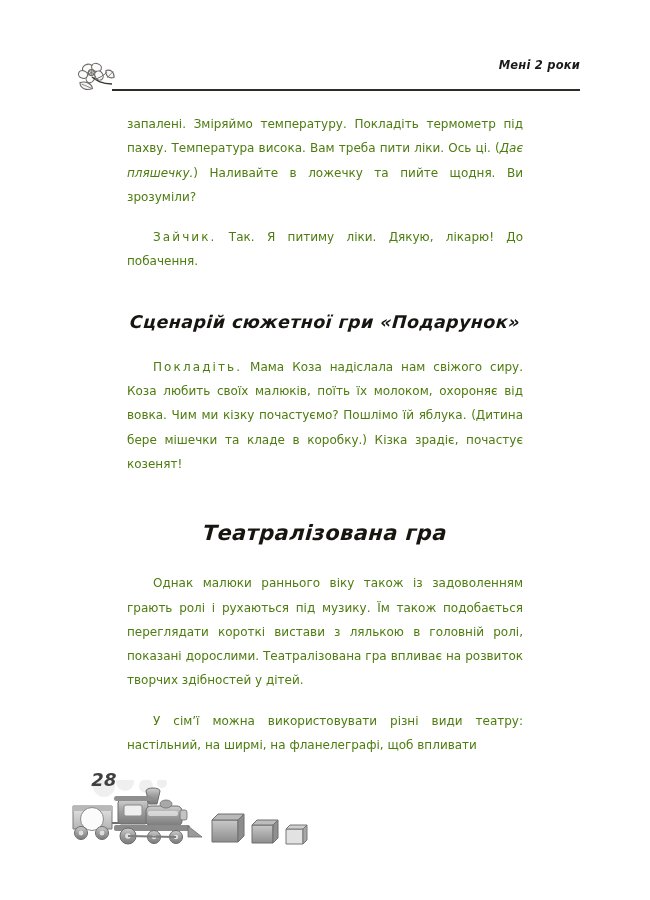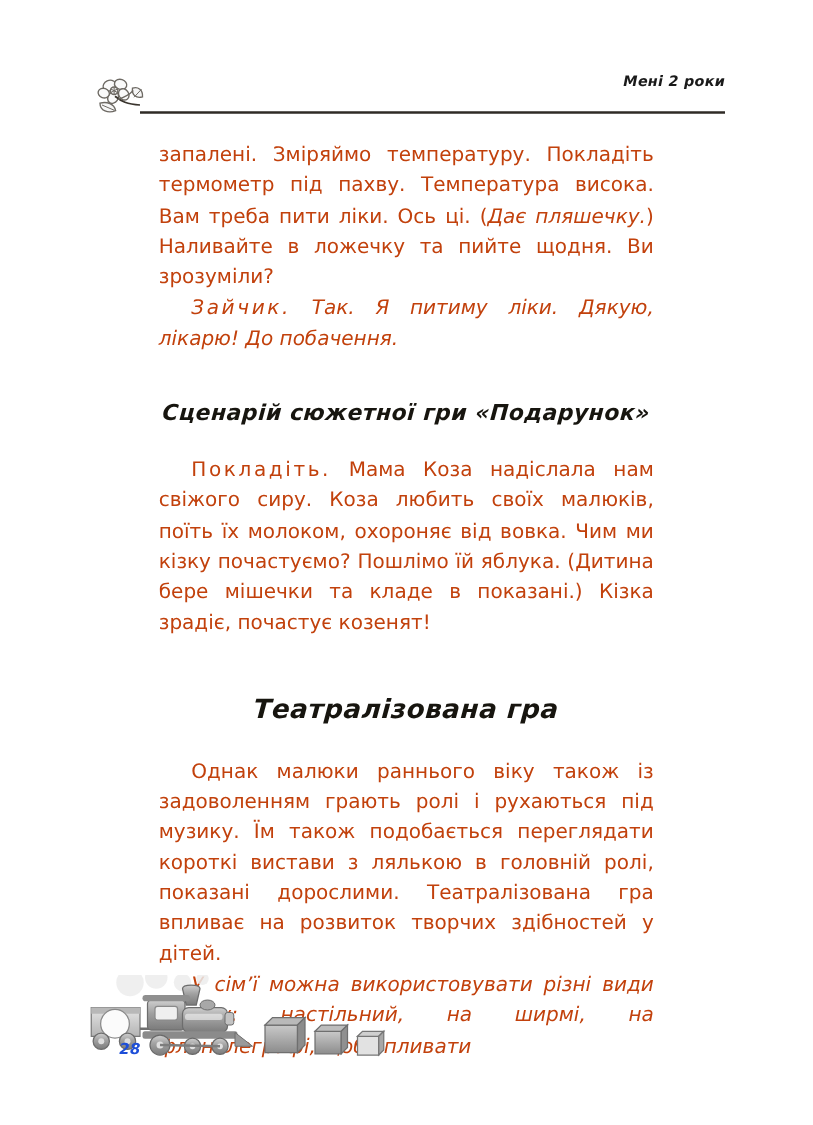--- a/index.html
+++ b/index.html
@@ -63,28 +63,28 @@
 
   
   .column {
     position: absolute;
     left: 127px;
     top: 112px;
     width: 396px;
   }
   p.body {
     margin: 0;
-    font-size: 16px;
+    font-size: 12px;
     line-height: 24.3px;
     text-align: justify;
     text-justify: inter-word;
     hyphens: manual;
-    color: #c2410c;
-  }
-  p.body + p.body { margin-top: 1px; font-style: italic; }
+    color: #4d7c0f;
+  }
+  p.body + p.body { margin-top: 16px; }
   .indent { display: inline-block; width: 26px; }
   .speaker {
     letter-spacing: 2.1px;
   }
   .stage {
     font-style: italic;
   }
 
   
   .heading {
@@ -114,30 +114,30 @@
   .footer-art {
     position: absolute;
     left: 62px;
     top: 780px;
     width: 260px;
     height: 90px;
   }
   .page-number {
     position: absolute;
     left: 91px;
-    top: 828px;
+    top: 768px;
     width: 26px;
     height: 22px;
     display: flex;
     align-items: center;
     justify-content: center;
-    font-size: 12px;
+    font-size: 18px;
     font-weight: bold;
     font-style: italic;
-    color: #1d4ed8;
+    color: #404040;
     letter-spacing: 0.3px;
   }
 </style>
 </head>
 <body>
 
 <div class="page">
 
   <div class="running-head">
 
@@ -180,21 +180,21 @@
       <span class="indent"></span><span class="speaker">Зайчик.</span><span> Так. Я питиму ліки. Дякую, лікарю! До побачення.</span>
     </p>
 
     <div class="gap-before-h1"></div>
 
     <h2 class="heading heading-1">Сценарій сюжетної гри «Подарунок»</h2>
 
     <div class="gap-after-h1"></div>
 
     <p class="body">
-      <span class="indent"></span><span class="speaker">Покладіть.</span><span> Мама Коза надіслала нам свіжого сиру. Коза любить своїх малюків, поїть їх молоком, охороняє від вовка. Чим ми кізку почастуємо? Пошлімо їй яблука. (Дитина бере мішечки та кладе в показані.) Кізка зрадіє, почастує козенят!</span>
+      <span class="indent"></span><span class="speaker">Покладіть.</span><span> Мама Коза надіслала нам свіжого сиру. Коза любить своїх малюків, поїть їх молоком, охороняє від вовка. Чим ми кізку почастуємо? Пошлімо їй яблука. (Дитина бере мішечки та кладе в коробку.) Кізка зрадіє, почастує козенят!</span>
     </p>
 
     <div class="gap-before-h2"></div>
 
     <h2 class="heading heading-2">Театралізована гра</h2>
 
     <div class="gap-after-h2"></div>
 
 
     <p class="body">

